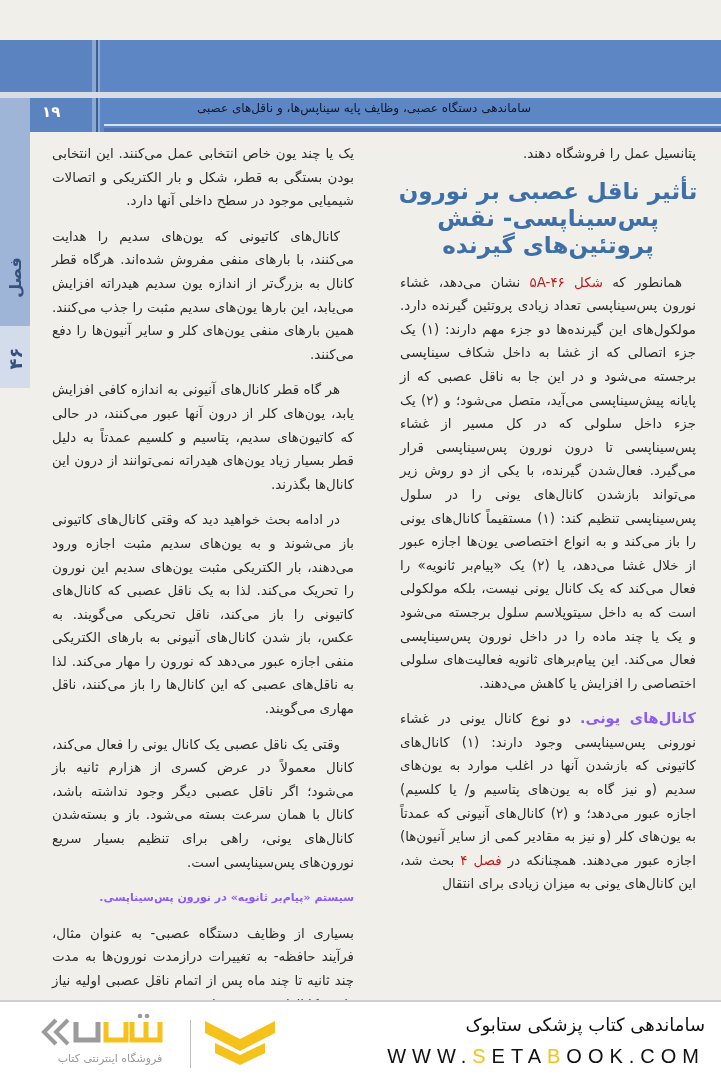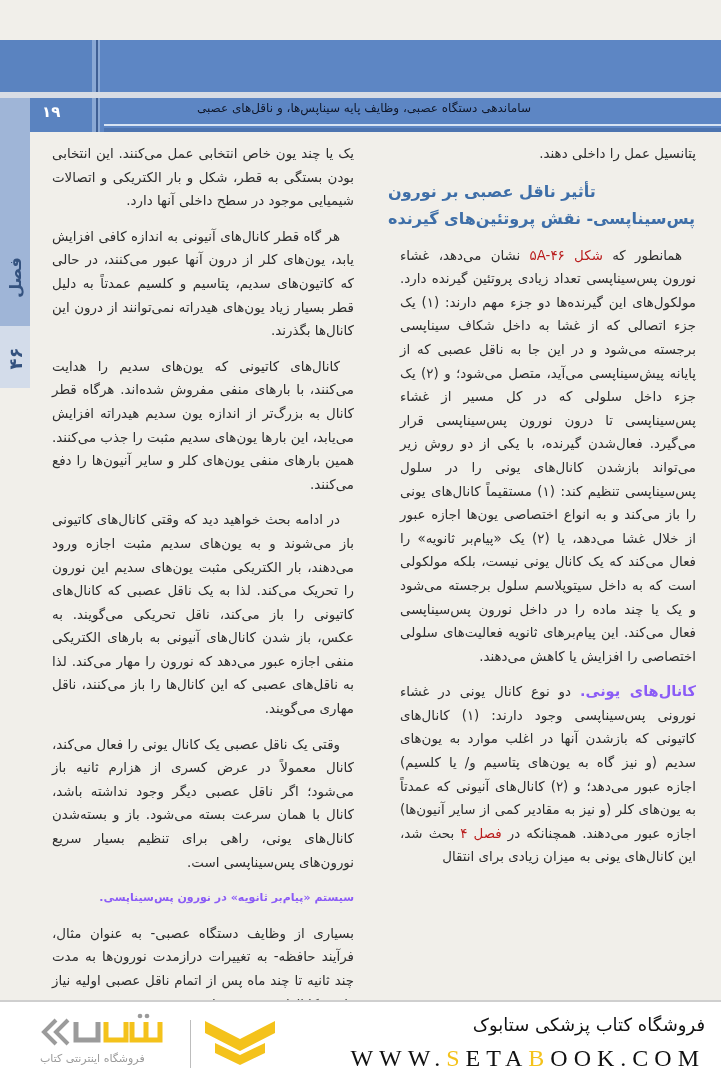--- a/index.html
+++ b/index.html
@@ -25,33 +25,33 @@
   .chapter-tab .label { position: absolute; left: -6px; top: 170px; width: 42px; transform: rotate(-90deg); color: #34527f; font-size: 16px; font-weight: bold; direction: rtl; text-align: center; }
   .chapter-tab .num-box { position: absolute; left: 0; top: 228px; width: 30px; height: 62px; background: #d3dcea; }
   .chapter-tab .num { position: absolute; left: -8px; top: 250px; width: 46px; transform: rotate(-90deg); color: #34527f; font-size: 18px; font-weight: bold; text-align: center; }
 
   
   .col { position: absolute; top: 130px; direction: rtl; text-align: justify; color: #2e2e2e; font-size: 13.4px; line-height: 23.6px; }
   .col-right { left: 388px; width: 320px; }
   .col-left { left: 40px; width: 326px; }
   .col p { margin: 12px; }
   .indent { text-indent: 14px; }
-  .heading { color: #3f6fa8; font-weight: bold; font-size: 16px; line-height: 27px; margin: 10px 0 6px 0; text-align: left; }
+  .heading { color: #3f6fa8; font-weight: bold; font-size: 23px; line-height: 27px; margin: 10px 0 6px 0; text-align: center; }
   .link { color: #b91c1c; }
   .bold { font-weight: bold; color: #8b5cf6; font-size: 14.5px; }
 
   
   .footer { position: absolute; left: 0; top: 1000px; width: 721px; height: 79px; background: #ffffff; border-top: 2px solid #cfcfcf; }
   .footer .store-name { position: absolute; right: 16px; top: 12px; direction: rtl; font-size: 18px; color: #111; }
-  .footer .url { position: absolute; right: 16px; top: 43px; font-size: 24px; letter-spacing: 6px; color: #111; font-family: Liberation Serif, serif; margin-left: 44px; }
+  .footer .url { position: absolute; right: 16px; top: 43px; font-size: 20px; letter-spacing: 6px; color: #111; font-family: Liberation Sans, sans-serif; margin-left: 44px; }
   .footer .url .accent { color: #f4c21b; }
   .logo-chevron { position: absolute; left: 205px; top: 15px; width: 70px; height: 52px; }
   .logo-divider { position: absolute; left: 190px; top: 18px; width: 1px; height: 48px; background: #bdbdbd; }
   .logo-word { position: absolute; left: 40px; top: 10px; width: 140px; height: 40px; }
-  .logo-sub { position: absolute; left: 40px; top: 50px; width: 140px; direction: rtl; text-align: left; font-size: 11px; color: #9a9a9a; }
+  .logo-sub { position: absolute; left: 40px; top: 50px; width: 140px; direction: rtl; text-align: center; font-size: 11px; color: #9a9a9a; }
 </style>
 </head>
 <body>
 
 <div class="page">
 
   <div class="header">
     <div class="pageno-box"></div>
     <div class="gutter"></div>
     <div class="gutter-line"></div>
@@ -63,30 +63,30 @@
 
   <div class="subband"></div>
 
   <div class="chapter-tab">
     <div class="label">فصل</div>
     <div class="num-box"></div>
     <div class="num">۴۶</div>
   </div>
 
   <div class="col col-right">
-    <p>پتانسیل عمل را داخلی دهند.</p>
+    <p>پتانسیل عمل را فروشگاه دهند.</p>
     <div class="heading">تأثیر ناقل عصبی بر نورون پس‌سیناپسی- نقش پروتئین‌های گیرنده</div>
     <p class="indent"><span>همانطور که </span><span class="link">شکل ۵A-۴۶</span><span> نشان می‌دهد، غشاء نورون پس‌سیناپسی تعداد زیادی پروتئین گیرنده دارد. مولکول‌های این گیرنده‌ها دو جزء مهم دارند: (۱) یک جزء اتصالی که از غشا به داخل شکاف سیناپسی برجسته می‌شود و در این جا به ناقل عصبی که از پایانه پیش‌سیناپسی می‌آید، متصل می‌شود؛ و (۲) یک جزء داخل سلولی که در کل مسیر از غشاء پس‌سیناپسی تا درون نورون پس‌سیناپسی قرار می‌گیرد. فعال‌شدن گیرنده، با یکی از دو روش زیر می‌تواند بازشدن کانال‌های یونی را در سلول پس‌سیناپسی تنظیم کند: (۱) مستقیماً کانال‌های یونی را باز می‌کند و به انواع اختصاصی یون‌ها اجازه عبور از خلال غشا می‌دهد، یا (۲) یک «پیام‌بر ثانویه» را فعال می‌کند که یک کانال یونی نیست، بلکه مولکولی است که به داخل سیتوپلاسم سلول برجسته می‌شود و یک یا چند ماده را در داخل نورون پس‌سیناپسی فعال می‌کند. این پیام‌برهای ثانویه فعالیت‌های سلولی اختصاصی را افزایش یا کاهش می‌دهند.</span></p>
     <p><span class="bold">کانال‌های یونی.</span><span> دو نوع کانال یونی در غشاء نورونی پس‌سیناپسی وجود دارند: (۱) کانال‌های کاتیونی که بازشدن آنها در اغلب موارد به یون‌های سدیم (و نیز گاه به یون‌های پتاسیم و/ یا کلسیم) اجازه عبور می‌دهد؛ و (۲) کانال‌های آنیونی که عمدتاً به یون‌های کلر (و نیز به مقادیر کمی از سایر آنیون‌ها) اجازه عبور می‌دهند. همچنانکه در </span><span class="link">فصل ۴</span><span> بحث شد، این کانال‌های یونی به میزان زیادی برای انتقال</span></p>
   </div>
 
   <div class="col col-left">
     <p>یک یا چند یون خاص انتخابی عمل می‌کنند. این انتخابی بودن بستگی به قطر، شکل و بار الکتریکی و اتصالات شیمیایی موجود در سطح داخلی آنها دارد.</p>
+    <p class="indent">کانال‌های کاتیونی که یون‌های سدیم را هدایت می‌کنند، با بارهای منفی مفروش شده‌اند. هرگاه قطر کانال به بزرگ‌تر از اندازه یون سدیم هیدراته افزایش می‌یابد، این بارها یون‌های سدیم مثبت را جذب می‌کنند. همین بارهای منفی یون‌های کلر و سایر آنیون‌ها را دفع می‌کنند.</p>
     <p class="indent">هر گاه قطر کانال‌های آنیونی به اندازه کافی افزایش یابد، یون‌های کلر از درون آنها عبور می‌کنند، در حالی که کاتیون‌های سدیم، پتاسیم و کلسیم عمدتاً به دلیل قطر بسیار زیاد یون‌های هیدراته نمی‌توانند از درون این کانال‌ها بگذرند.</p>
-    <p class="indent">کانال‌های کاتیونی که یون‌های سدیم را هدایت می‌کنند، با بارهای منفی مفروش شده‌اند. هرگاه قطر کانال به بزرگ‌تر از اندازه یون سدیم هیدراته افزایش می‌یابد، این بارها یون‌های سدیم مثبت را جذب می‌کنند. همین بارهای منفی یون‌های کلر و سایر آنیون‌ها را دفع می‌کنند.</p>
     <p class="indent">در ادامه بحث خواهید دید که وقتی کانال‌های کاتیونی باز می‌شوند و به یون‌های سدیم مثبت اجازه ورود می‌دهند، بار الکتریکی مثبت یون‌های سدیم این نورون را تحریک می‌کند. لذا به یک ناقل عصبی که کانال‌های کاتیونی را باز می‌کند، ناقل تحریکی می‌گویند. به عکس، باز شدن کانال‌های آنیونی به بارهای الکتریکی منفی اجازه عبور می‌دهد که نورون را مهار می‌کند. لذا به ناقل‌های عصبی که این کانال‌ها را باز می‌کنند، ناقل مهاری می‌گویند.</p>
     <p class="indent">وقتی یک ناقل عصبی یک کانال یونی را فعال می‌کند، کانال معمولاً در عرض کسری از هزارم ثانیه باز می‌شود؛ اگر ناقل عصبی دیگر وجود نداشته باشد، کانال با همان سرعت بسته می‌شود. باز و بسته‌شدن کانال‌های یونی، راهی برای تنظیم بسیار سریع نورون‌های پس‌سیناپسی است.</p>
     <p class="bold" style="font-size:11px;">سیستم «پیام‌بر ثانویه» در نورون پس‌سیناپسی.</p>
     <p>بسیاری از وظایف دستگاه عصبی- به عنوان مثال، فرآیند حافظه- به تغییرات درازمدت نورون‌ها به مدت چند ثانیه تا چند ماه پس از اتمام ناقل عصبی اولیه نیاز دارند. کانالهای سیستم برای</p>
   </div>
 </div>
 
 <div class="footer">
   <svg class="logo-word" viewBox="0 0 140 40">
     <polyline points="16,8 4,20 16,32" fill="none" stroke="#9b9b9b" stroke-width="4"></polyline>
@@ -96,15 +96,15 @@
     <path d="M92 10 v18 h14 v-18 M106 28 h14 v-18" fill="none" stroke="#f4c21b" stroke-width="5"></path>
     <circle cx="100" cy="4" r="2.3" fill="#9b9b9b"></circle>
     <circle cx="107" cy="4" r="2.3" fill="#9b9b9b"></circle>
   </svg>
   <div class="logo-sub">فروشگاه اینترنتی کتاب</div>
   <div class="logo-divider"></div>
   <svg class="logo-chevron" viewBox="0 0 70 52">
     <polygon points="0,4 35,22 70,4 70,16 35,34 0,16" fill="#f4c21b"></polygon>
     <polygon points="10,26 35,38 60,26 60,36 35,48 10,36" fill="#f4c21b"></polygon>
   </svg>
-  <div class="store-name">فروشگاه کتاب پزشکی ستابوک</div>
+  <div class="store-name">ساماندهی کتاب پزشکی ستابوک</div>
   <div class="url"><span>WWW.</span><span class="accent">S</span><span>ETA</span><span class="accent">B</span><span>OOK.COM</span></div>
 </div>
 
 </body></html>

